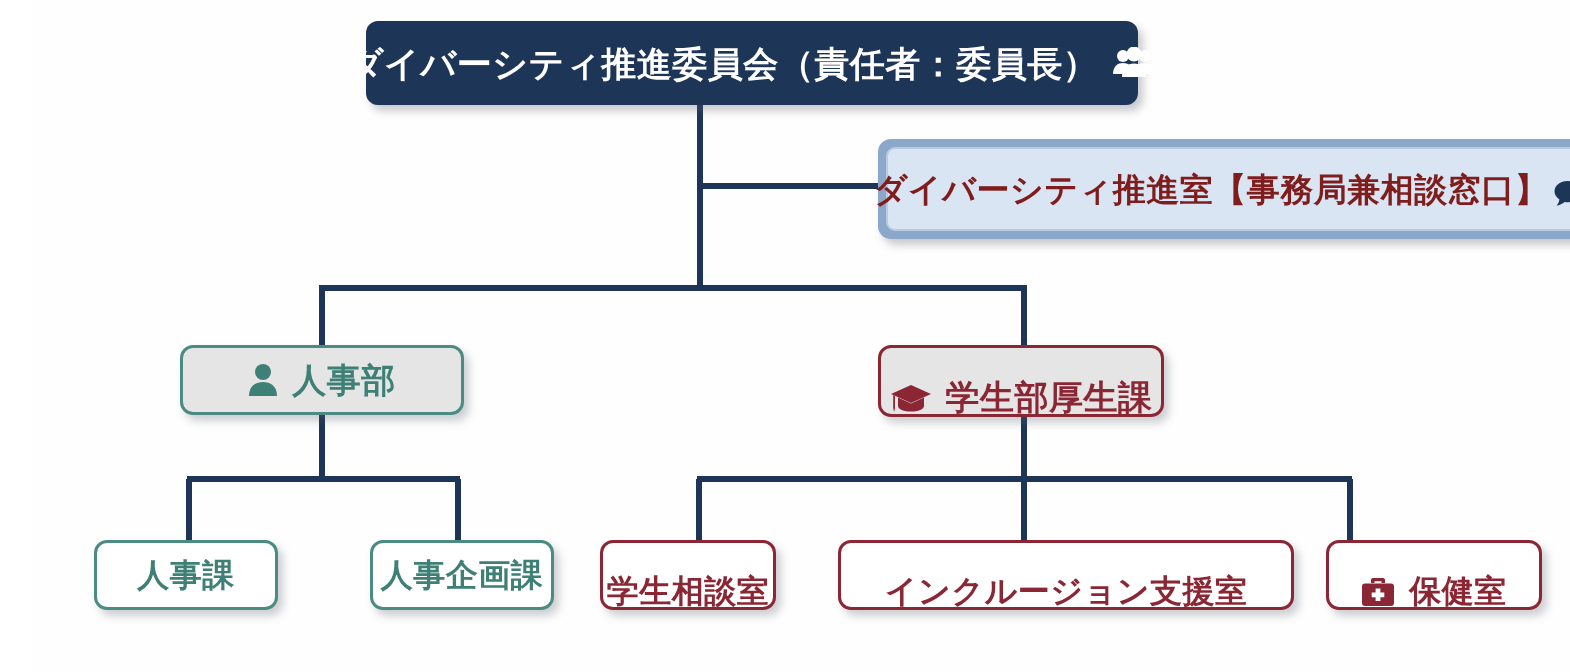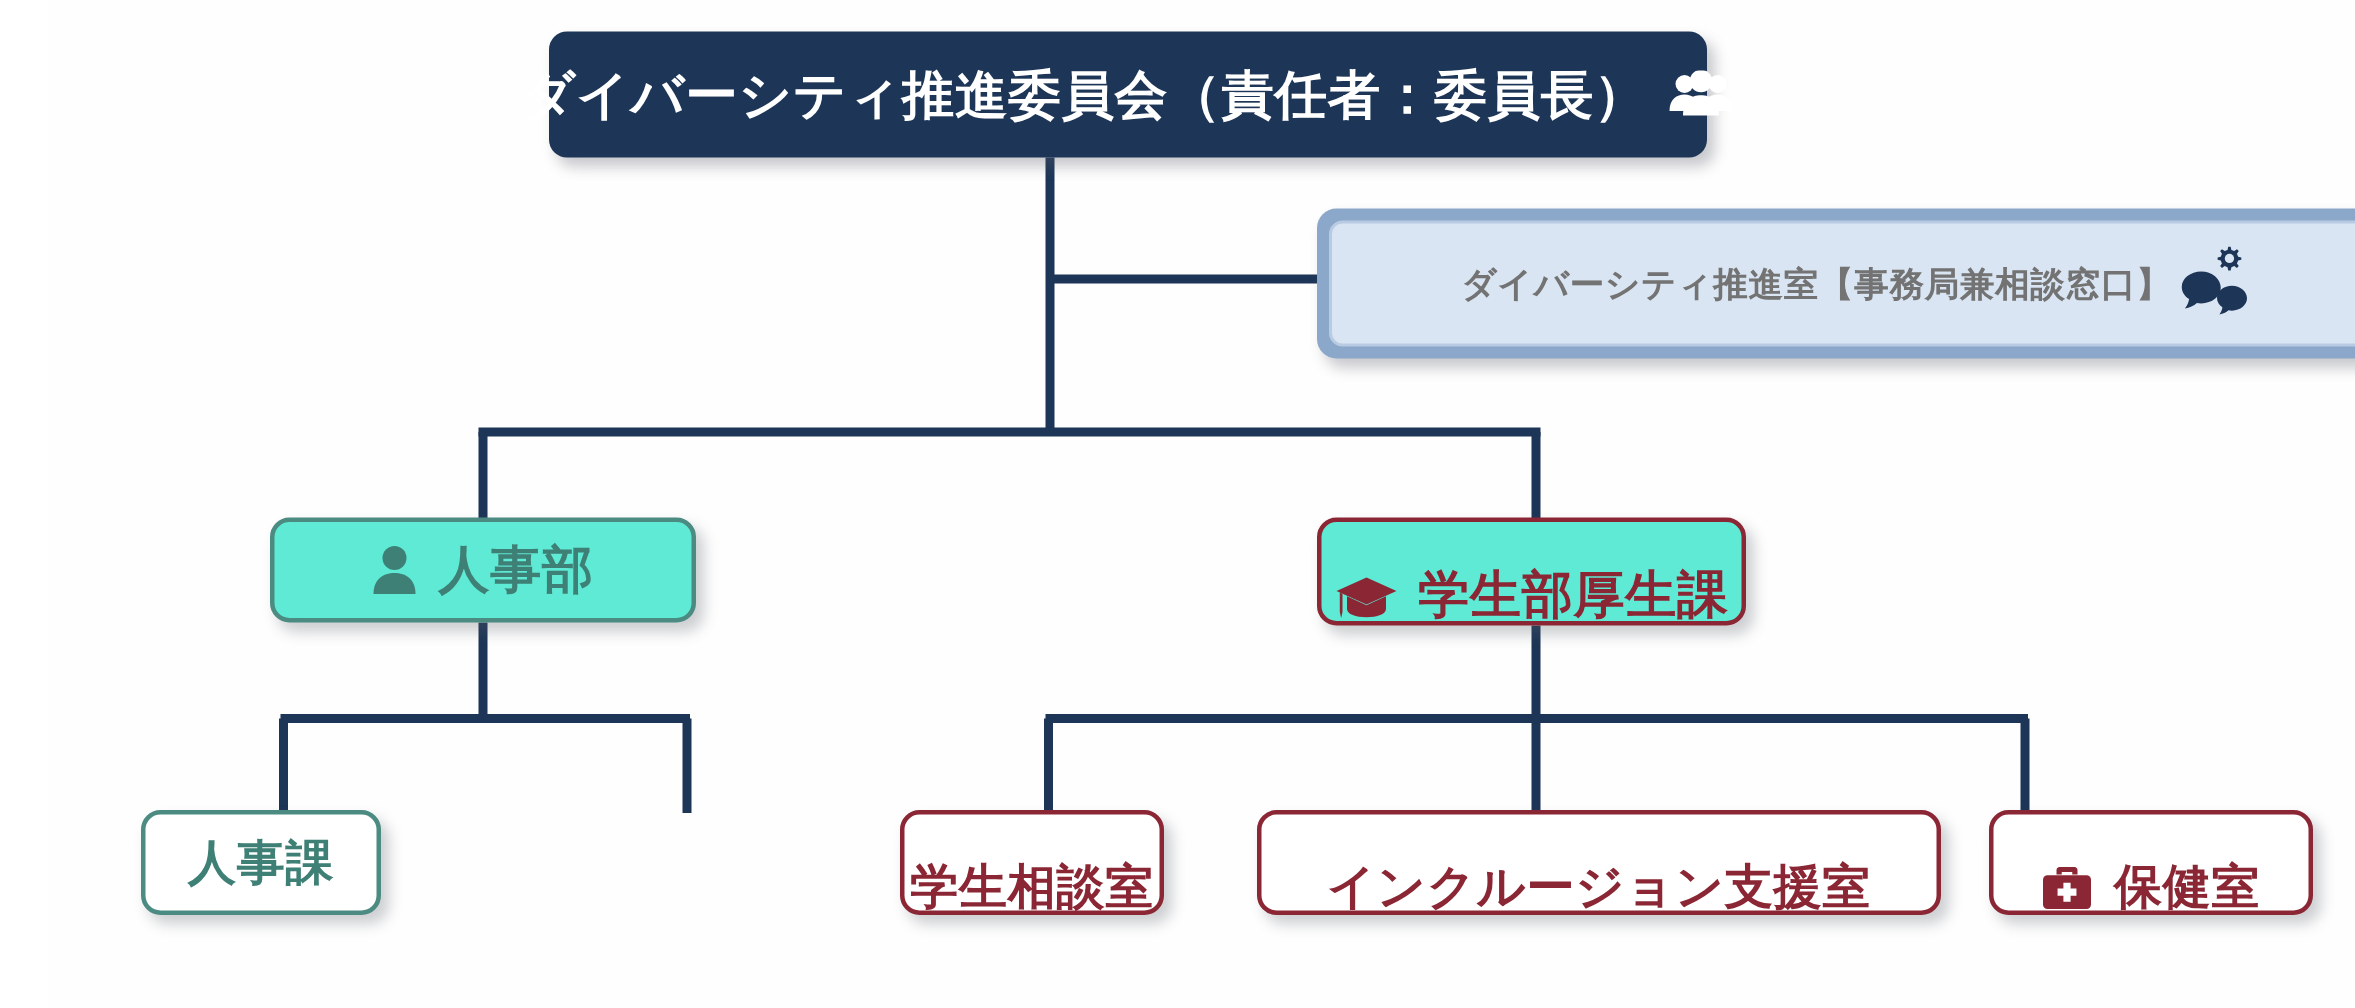--- a/index.html
+++ b/index.html
@@ -84,28 +84,28 @@
     background: #d9e5f3;
     border: 2px solid #b9cbe2;
     border-radius: 9px;
     display: flex;
     align-items: center;
     justify-content: center;
     gap: 6px;
     padding: 0 14px;
   }
   .node-office .label {
-    font-size: 23px;
-    font-weight: bold;
-    color: #737373;
+    font-size: 33px;
+    font-weight: bold;
+    color: #7f1d1d;
   }
 
   
   .node-mid {
-    background: #5eead4;
+    background: #e5e5e5;
     border-radius: 13px;
     border-width: 3px;
     border-style: solid;
     box-shadow: 5px 6px 9px rgba(90, 95, 105, 0.30);
   }
   .node-mid .label {
     font-size: 34px;
     font-weight: bold;
   }
 
@@ -135,21 +135,21 @@
     border-style: solid;
     box-shadow: 5px 6px 9px rgba(90, 95, 105, 0.30);
     height: 70px;
     top: 540px;
   }
   .node-leaf .label {
     font-size: 32px;
     font-weight: bold;
   }
 
-  #node-jinjika       { left: 62px;   width: 160px; }
+  #node-jinjika       { left: 62px;   width: 184px; }
   #node-jinjikikakuka { left: 338px;  width: 184px; }
   #node-soudan        { left: 568px;  width: 176px; }
   #node-inclusion     { left: 806px;  width: 456px; }
   #node-hoken         { left: 1294px; width: 216px; }
 
   .ico svg { display: block; }
 </style>
 </head>
 <body>
 
@@ -229,20 +229,23 @@
         </g>
       </svg>
     </span>
     <span class="label">学生部厚生課</span>
   </div>
 
   <div class="node node-leaf theme-teal" id="node-jinjika">
     <span class="label">人事課</span>
   </div>
 
+  <div class="node node-leaf theme-teal" id="node-jinjikikakuka">
+    <span class="label">人事企画課</span>
+  </div>
 
   <div class="node node-leaf theme-maroon" id="node-soudan">
     <span class="label">学生相談室</span>
   </div>
 
   <div class="node node-leaf theme-maroon" id="node-inclusion">
     <span class="label">インクルージョン支援室</span>
   </div>
 
   <div class="node node-leaf theme-maroon" id="node-hoken">

